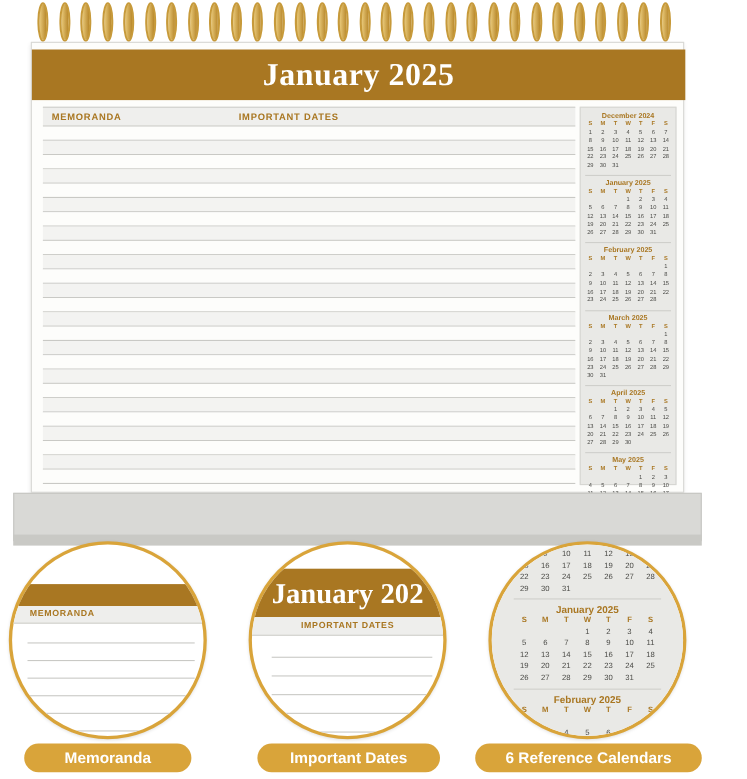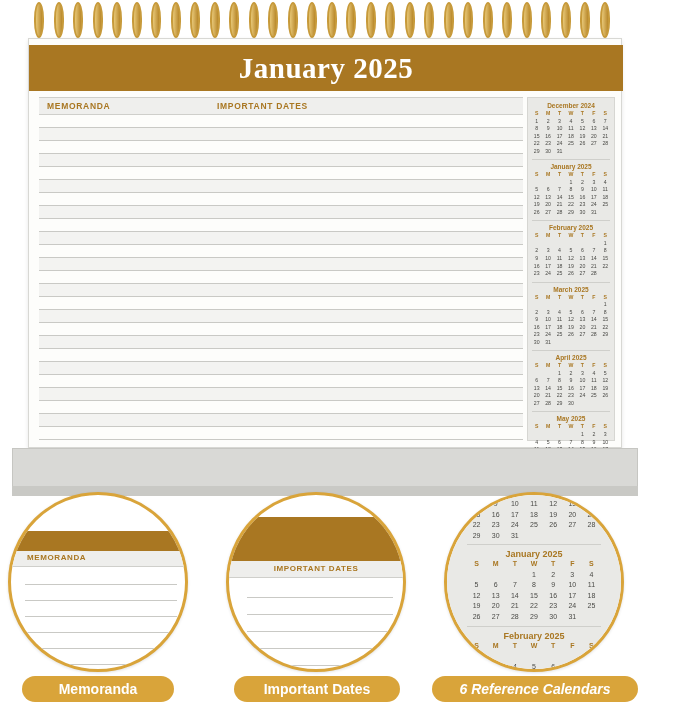--- a/index.html
+++ b/index.html
@@ -179,21 +179,21 @@
     position:absolute; top:676px; height:26px;
     background:#d9a43a;
     border-radius:13px;
     color:#ffffff;
     font-size:14px; font-weight:bold;
     display:flex; align-items:center; justify-content:center;
     white-space:nowrap;
   }
   #cap-memoranda { left:22px;  width:152px; }
   #cap-dates     { left:234px; width:166px; }
-  #cap-cals      { left:432px; width:206px;font-style:italic; }
+  #cap-cals      { left:432px; width:206px; }
 </style>
 </head>
 <body>
 
 <div id="calendar-stage">
 
   <div id="spiral">
       <div class="coil" style="left: 6px;"></div>
       <div class="coil" style="left: 25.5px;"></div>
       <div class="coil" style="left: 45px;"></div>
@@ -581,20 +581,21 @@
         <div class="cl"></div>
         <div class="cl"></div>
         <div class="cl"></div>
       </div>
   </div>
 </div>
 
 <div class="callout" id="callout-dates">
   <div class="co-inner">
     <div id="co2-band"></div>
+    <div id="co2-title">January 202</div>
     <div id="co2-labelbar">
       <div id="co2-label">IMPORTANT DATES</div>
     </div>
     <div id="co2-lines">
         <div class="cl"></div>
         <div class="cl"></div>
         <div class="cl"></div>
         <div class="cl"></div>
         <div class="cl"></div>
       </div>

